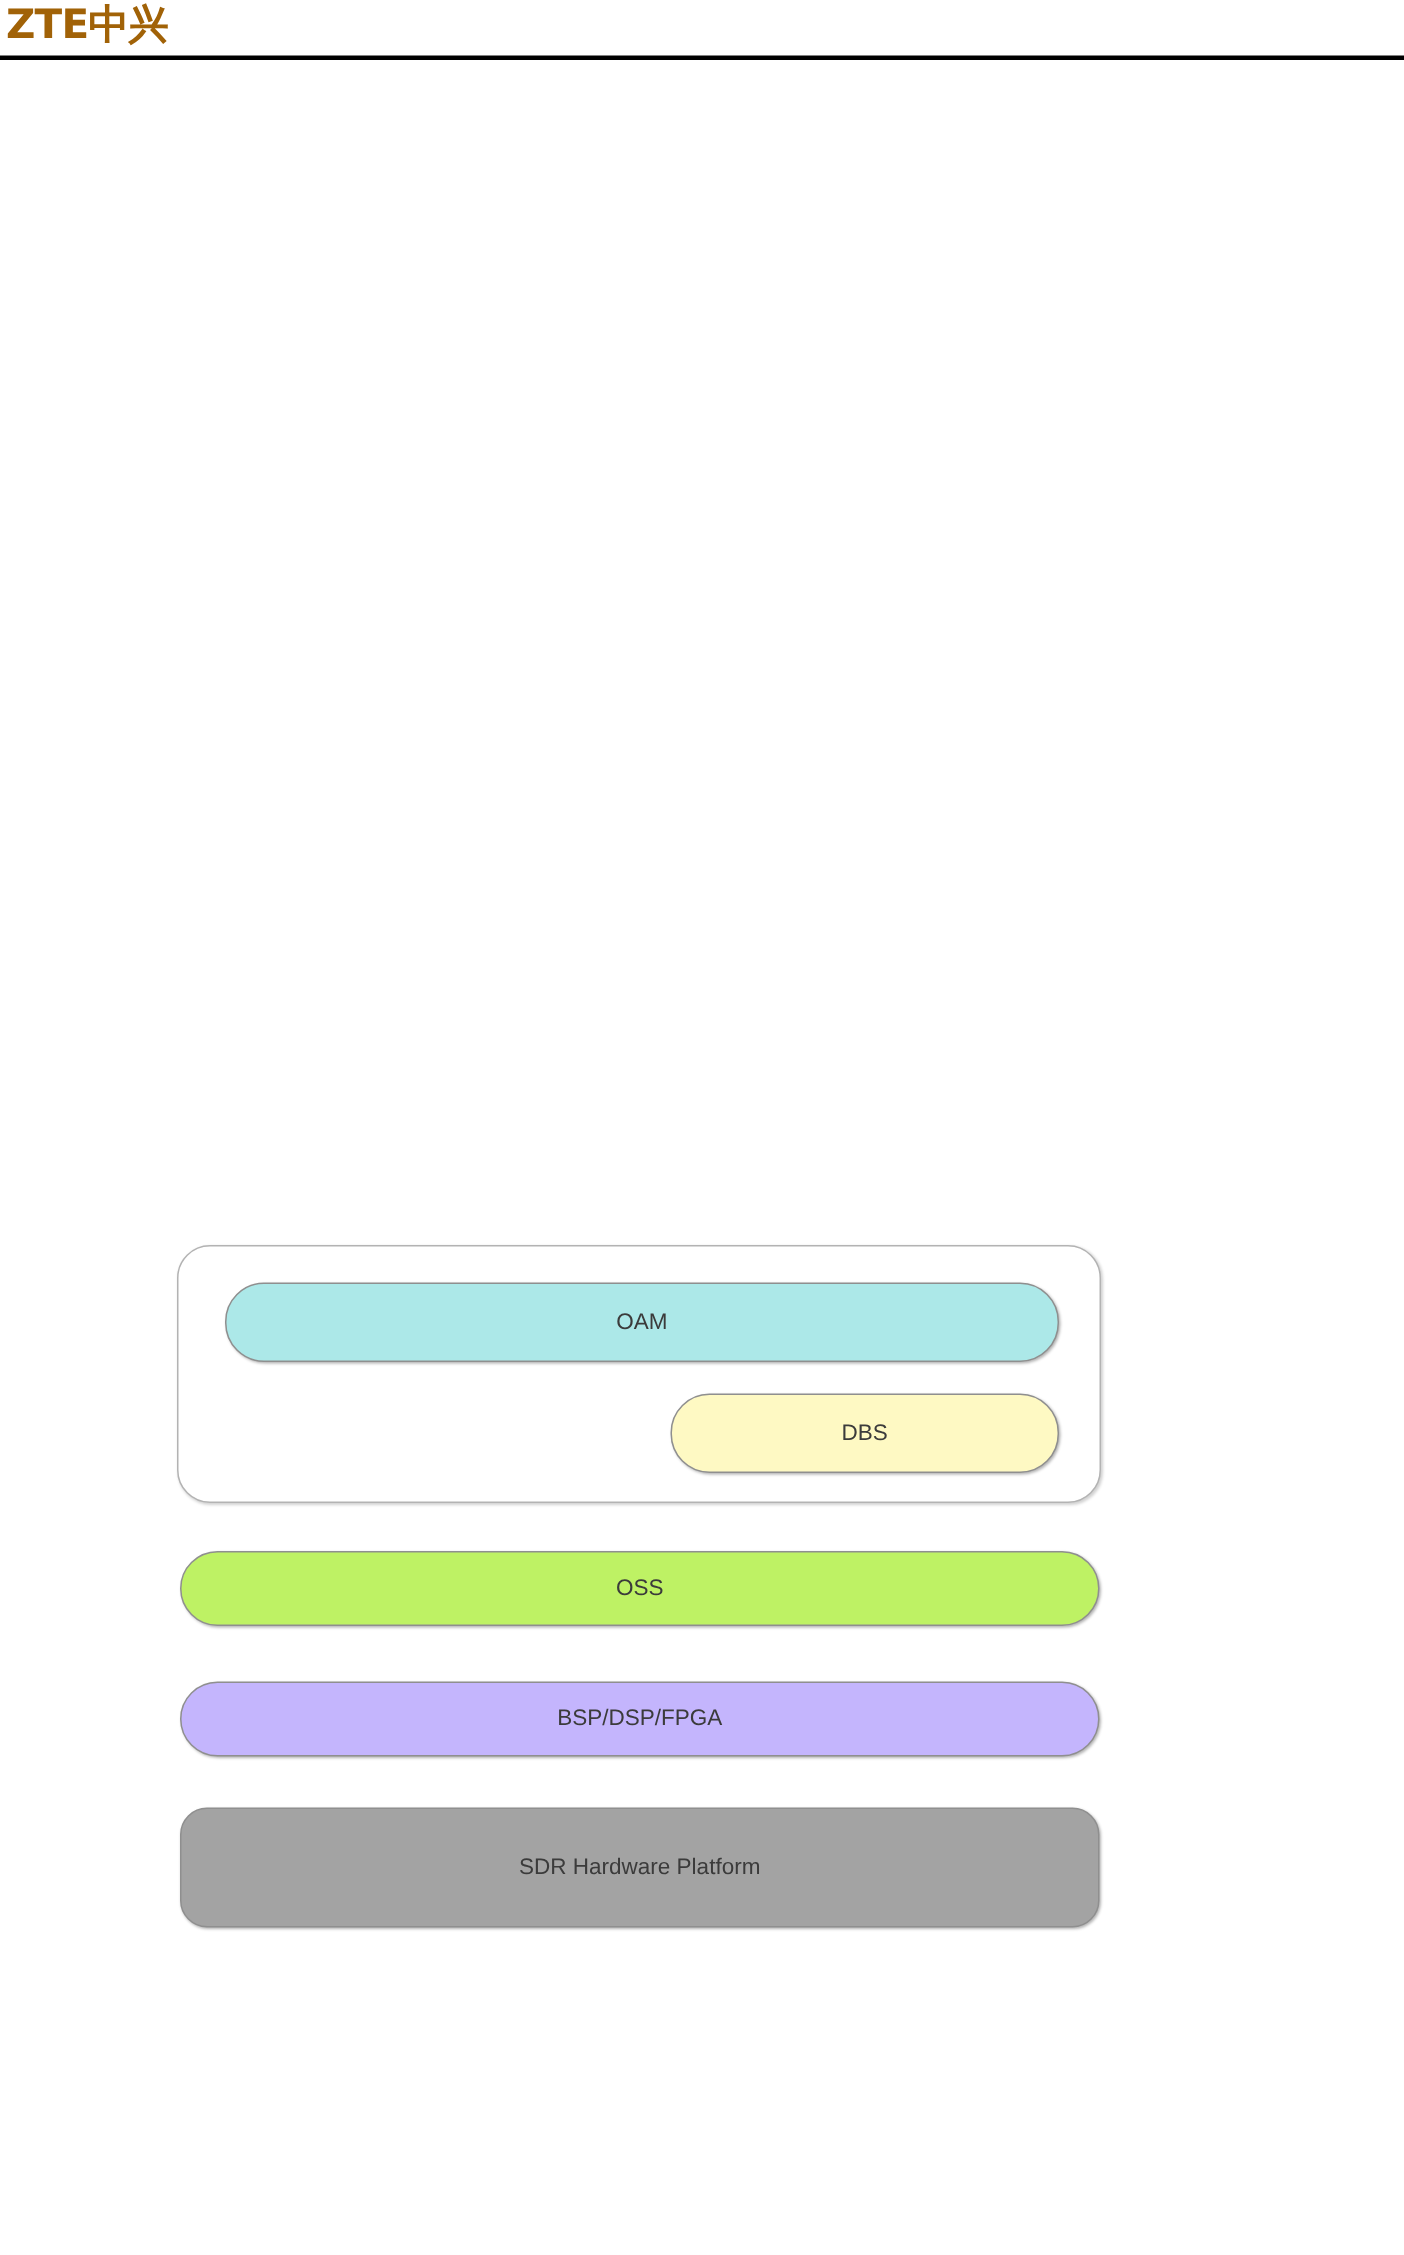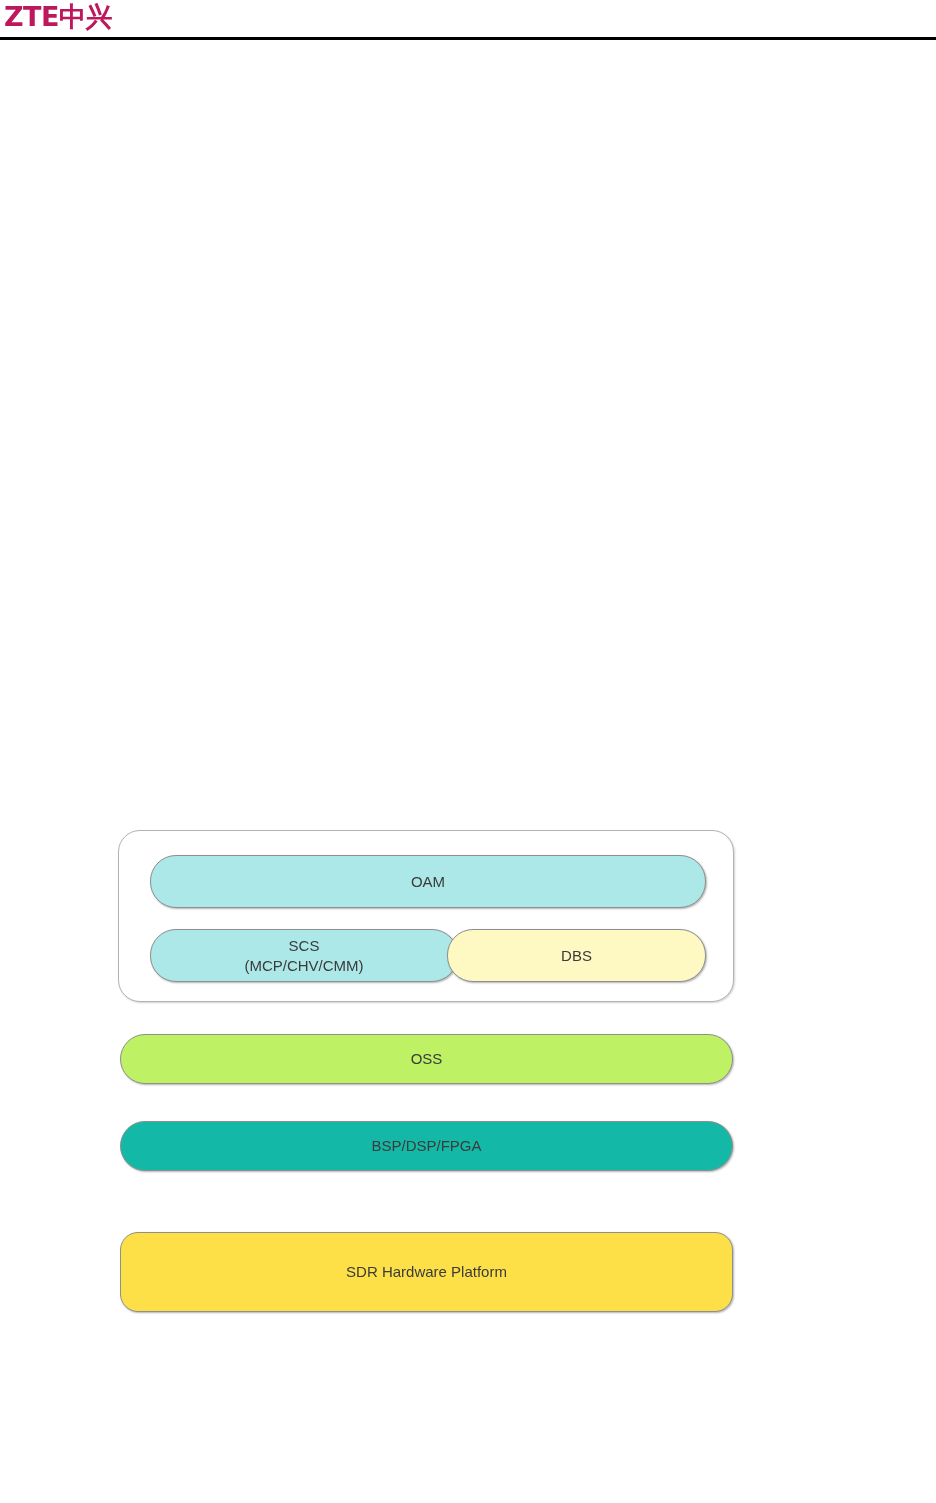--- a/index.html
+++ b/index.html
@@ -25,21 +25,21 @@
     width: 936px;
     height: 40px;
   }
   .brand-logo {
     position: absolute;
     left: 4px;
     top: 2px;
     font-size: 27px;
     font-weight: bold;
     letter-spacing: -0.5px;
-    color: #be185d;
+    color: #a16207;
     line-height: 30px;
     font-family: "DejaVu Sans", sans-serif;
     white-space: nowrap;
   }
   .header-rule {
     position: absolute;
     left: 0;
     top: 37px;
     width: 936px;
     height: 3px;
@@ -115,31 +115,30 @@
     width: 613px;
     height: 50px;
     background: #bef264;
     border-radius: 25px;
   }
   .box-bsp {
     left: 120px;
     top: 1121px;
     width: 613px;
     height: 50px;
-    background: #14b8a6;
+    background: #c4b5fd;
     border-radius: 25px;
   }
   .box-sdr {
     left: 120px;
     top: 1205px;
     width: 613px;
     height: 80px;
-    background: #fde047;
+    background: #a3a3a3;
     border-radius: 18px;
-    margin-top: 27px;
   }
 
   .box-line { display: block; }
 
   
   .page-footer {
     position: absolute;
     left: 0;
     bottom: 0;
     width: 936px;
@@ -155,24 +154,20 @@
 </div>
 
 <div class="diagram">
 
   <div class="software-group"></div>
 
   <div class="layer-box box-oam">
     <span class="box-line">OAM</span>
   </div>
 
-  <div class="layer-box box-scs">
-    <span class="box-line">SCS</span>
-    <span class="box-line">(MCP/CHV/CMM)</span>
-  </div>
 
   <div class="layer-box box-dbs">
     <span class="box-line">DBS</span>
   </div>
 
   <div class="layer-box box-oss">
     <span class="box-line">OSS</span>
   </div>
 
   <div class="layer-box box-bsp">

